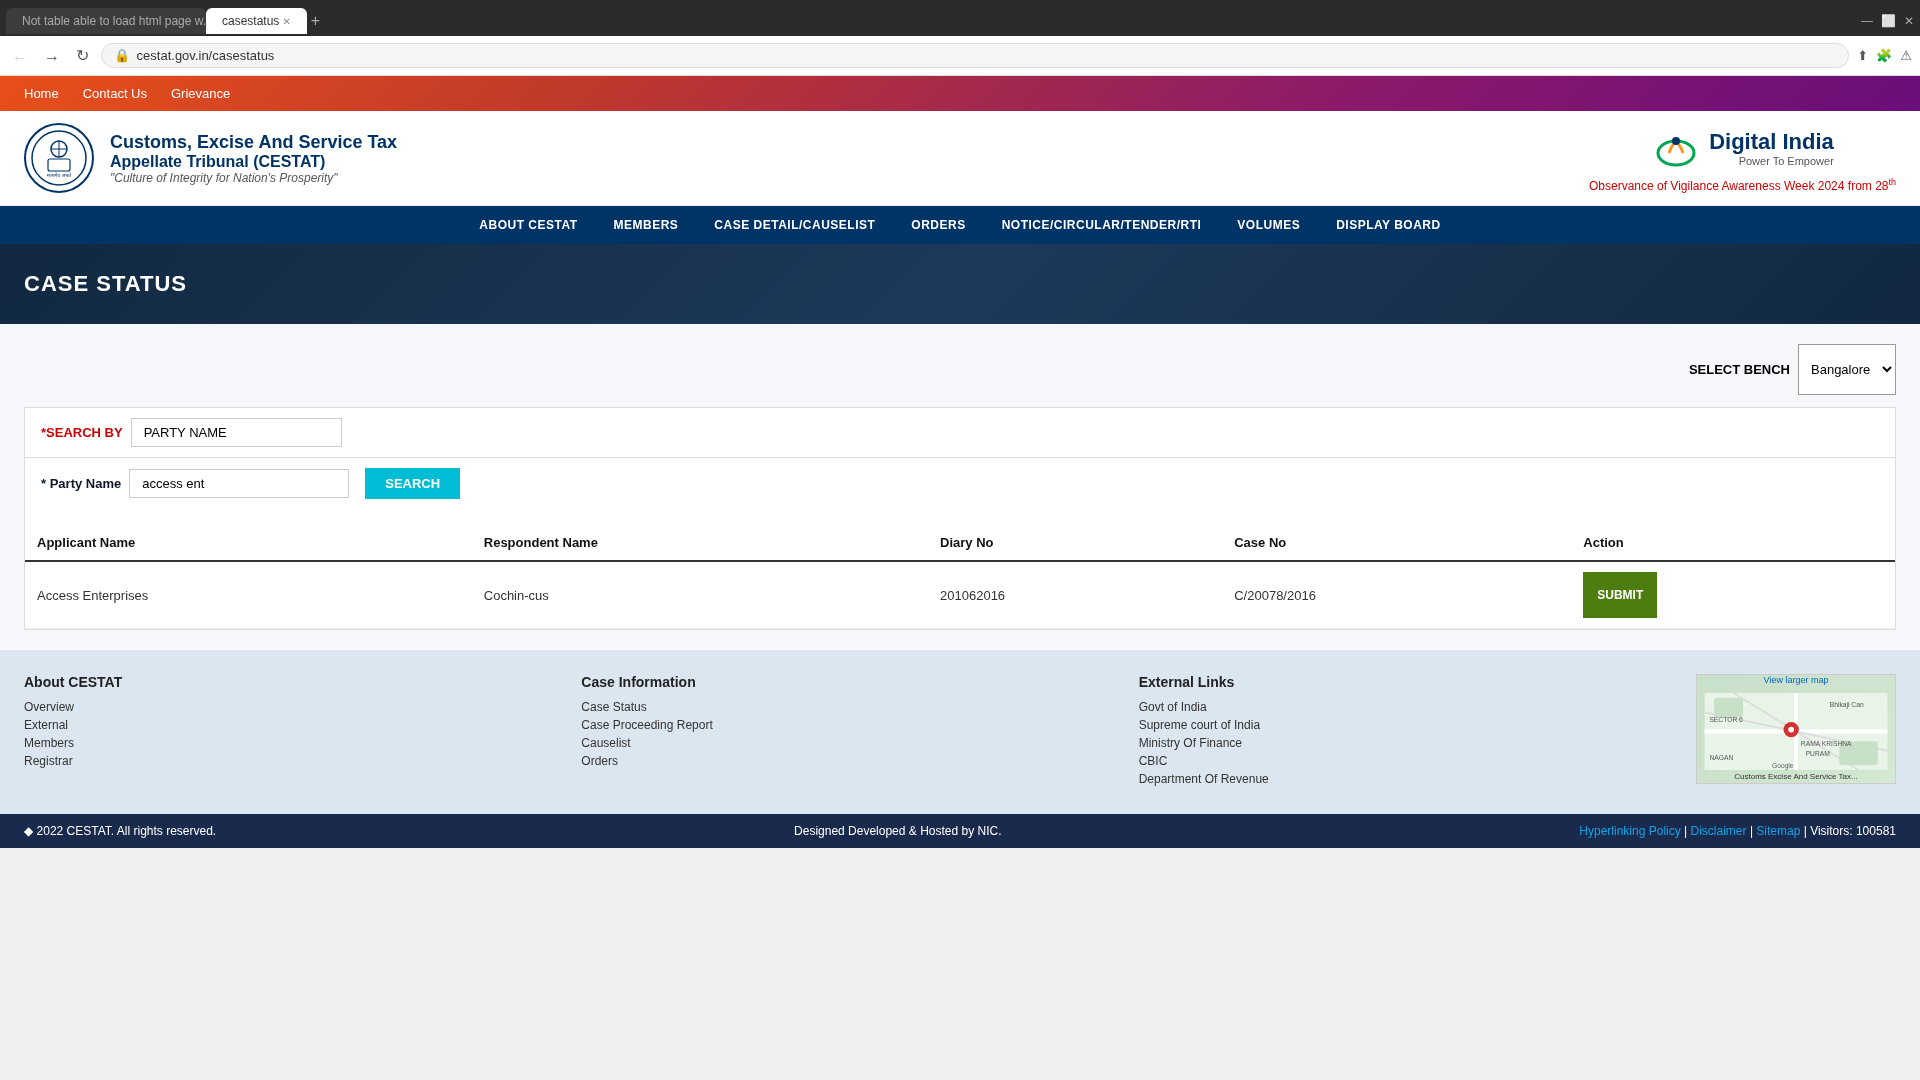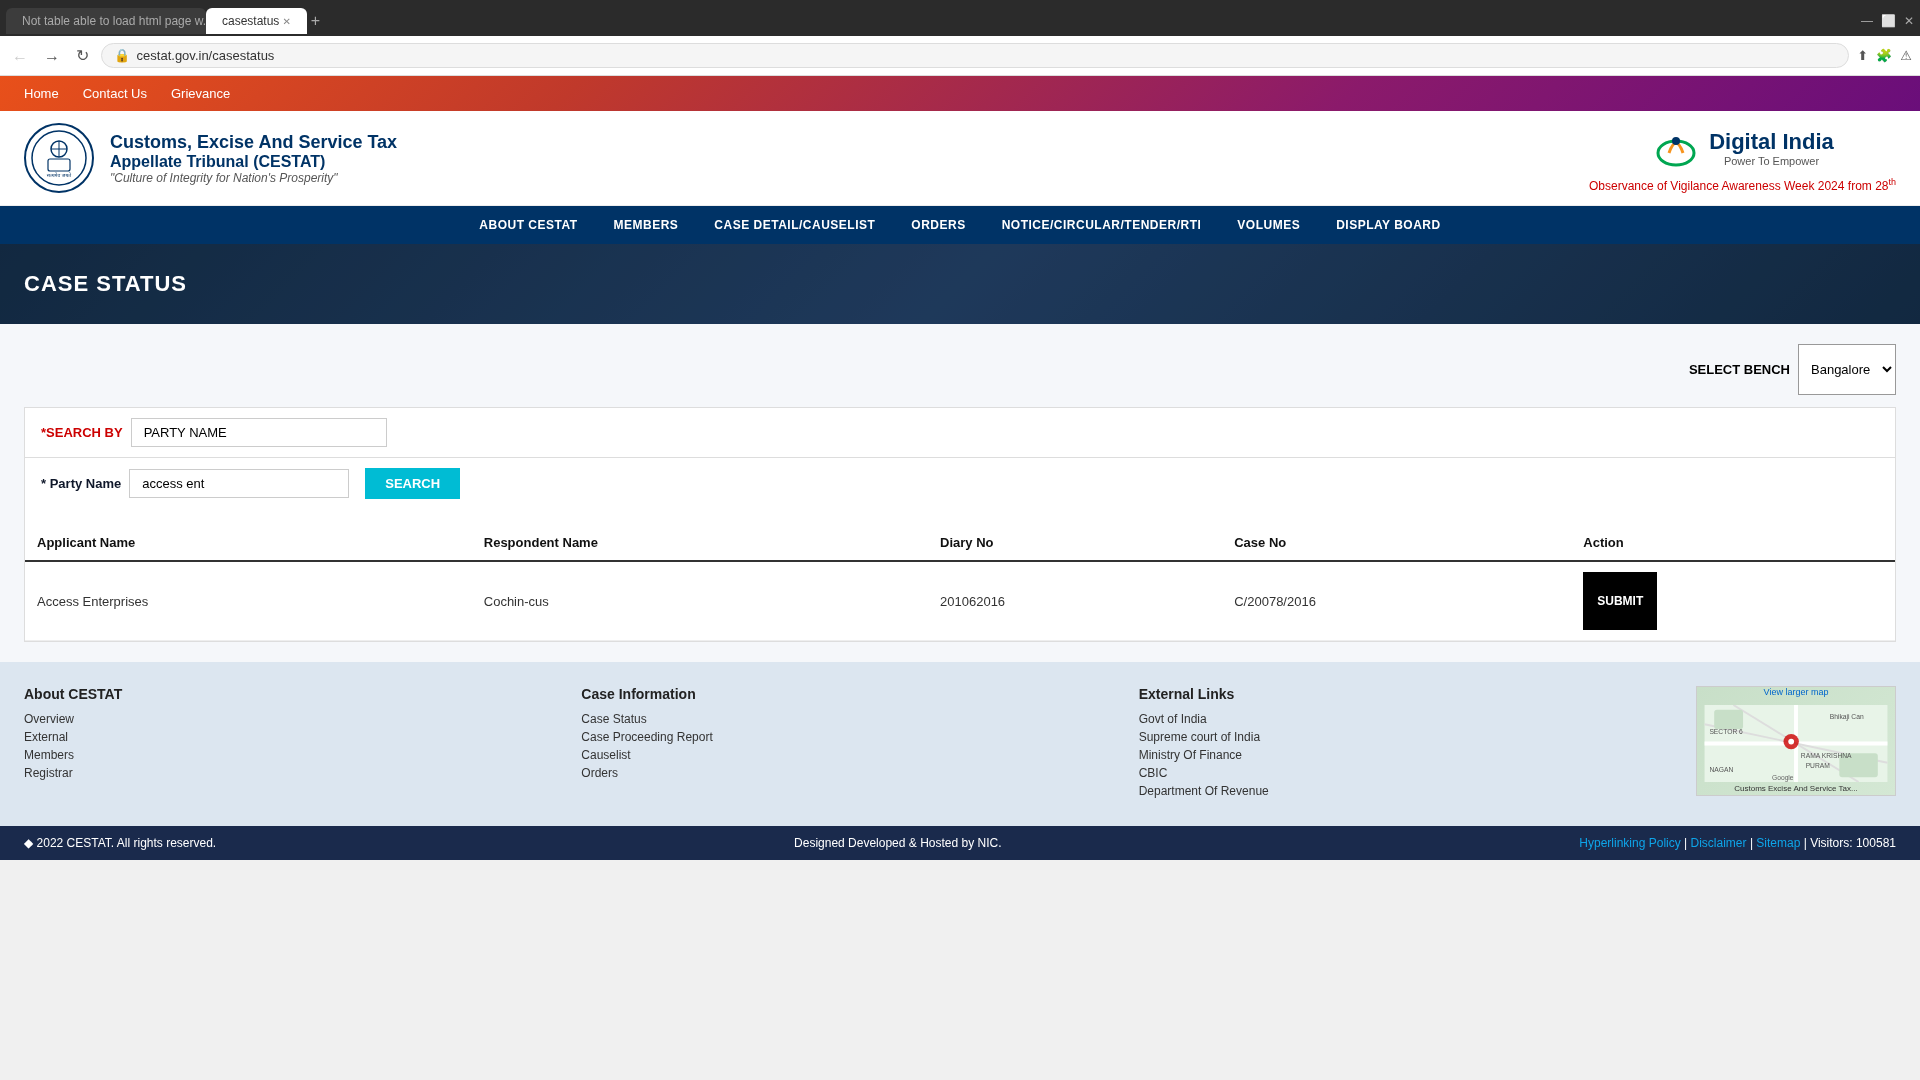--- a/index.html
+++ b/index.html
@@ -48,32 +48,32 @@
 
     
     .content { background: #f5f7fa; padding: 20px 24px; }
     .select-bench-row { display: flex; justify-content: flex-end; align-items: center; gap: 8px; margin-bottom: 12px; }
     .select-bench-row label { font-size: 13px; font-weight: 600; }
     .select-bench-row select { border: 1px solid #999; padding: 16px 8px; font-size: 13px; background: #fff; }
 
     .search-box { background: #fff; border: 1px solid #ddd; }
     .search-by-row { display: flex; align-items: center; padding: 10px 16px; border-bottom: 1px solid #ddd; }
     .search-by-label { color: #c00; font-weight: 600; margin-right: 8px; font-size: 13px; }
-    .search-by-value { border: 1px solid #ccc; padding: 6px 12px; font-size: 13px; width: 256px; background: #fff; }
+    .search-by-value { border: 1px solid #ccc; padding: 6px 12px; font-size: 13px; width: 211px; background: #fff; }
     .search-party-header { text-align: center; padding: 8px; font-weight: bold; font-size: 13px; border-bottom: 1px solid #ddd; text-decoration: underline; }
     .party-row { display: flex; align-items: center; padding: 10px 16px; }
     .party-label { color: #0f172a; font-weight: 600; margin-right: 8px; font-size: 13px; }
     .party-input { border: 1px solid #ccc; padding: 6px 12px; font-size: 13px; width: 220px; }
     .search-btn { background: #00bcd4; color: #fff; border: none; padding: 8px 20px; font-size: 13px; font-weight: bold; cursor: pointer; margin-left: 16px; }
 
     
     .results-table { width: 100%; border-collapse: collapse; margin-top: 16px; background: #fff; }
     .results-table th { font-size: 13px; font-weight: 700; padding: 10px 12px; text-align: left; border-bottom: 2px solid #333; color: #111; }
     .results-table td { font-size: 13px; padding: 10px 12px; border-bottom: 1px solid #eee; color: #333; }
-    .submit-btn { background: #000000; color: #fff; border: none; padding: 22px 14px; font-size: 12px; font-weight: bold; cursor: pointer; }
+    .submit-btn { background: #4d7c0f; color: #fff; border: none; padding: 16px 14px; font-size: 12px; font-weight: bold; cursor: pointer; }
 
     
     .footer { background: #dce6f0; padding: 24px; }
     .footer-grid { display: grid; grid-template-columns: 1fr 1fr 1fr auto; gap: 24px; }
     .footer-section h4 { font-size: 14px; font-weight: bold; margin-bottom: 10px; color: #222; }
     .footer-section a, .footer-section p { display: block; color: #333; text-decoration: none; font-size: 12px; margin-bottom: 4px; cursor: pointer; }
     .map-box { width: 200px; height: 110px; border: 1px solid #ccc; background: #e8f0e8; position: relative; overflow: hidden; }
     .map-placeholder { width: 100%; height: 100%; background: linear-gradient(135deg, #c8dfc8, #d4e8d4); display: flex; flex-direction: column; align-items: center; justify-content: center; }
 
     .footer-bottom { background: #1a2a4c; color: #fff; text-align: center; padding: 10px; font-size: 12px; display: flex; justify-content: space-between; align-items: center; padding: 10px 24px; }
@@ -142,21 +142,21 @@
   </div>
   <div class="digital-india">
     <div class="digital-india-logo">
       <svg class="di-icon" width="50" height="50" viewBox="0 0 50 50">
         <ellipse cx="25" cy="30" rx="18" ry="12" fill="none" stroke="#00a651" stroke-width="3"></ellipse>
         <path d="M18 30 Q25 10 32 30" fill="none" stroke="#f7941d" stroke-width="3"></path>
         <circle cx="25" cy="18" r="4" fill="#003366"></circle>
       </svg>
       <div>
         <div style="font-size:22px;font-weight:bold;color:#003366;">Digital India</div>
-        <div style="font-size:11px;color:#555;">Power To Empower</div>
+        <div style="font-size:11px;color:#555;text-align:right;">Power To Empower</div>
       </div>
     </div>
     <div class="vigilance-notice">
       <span>Observance of Vigilance Awareness Week 2024 from 28</span><sup>th</sup>
     </div>
   </div>
 </div>
 
 <nav class="main-nav">
   <a>ABOUT CESTAT</a>

